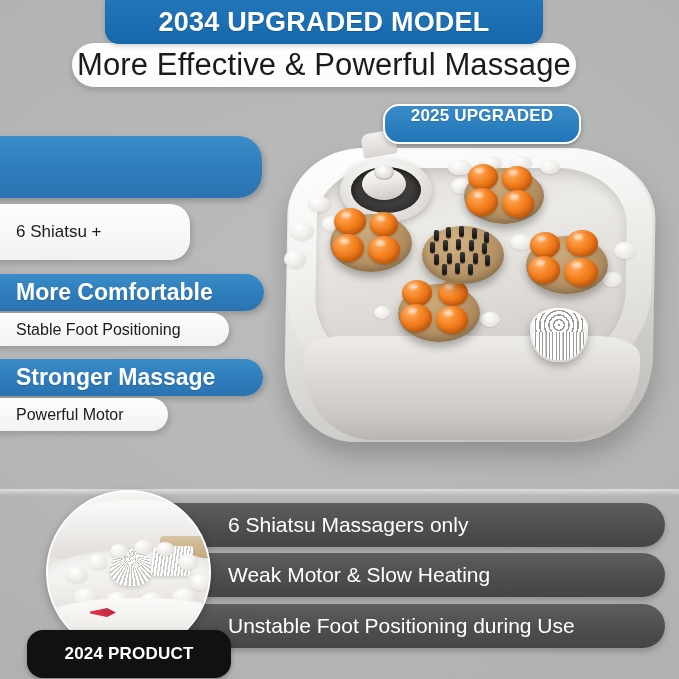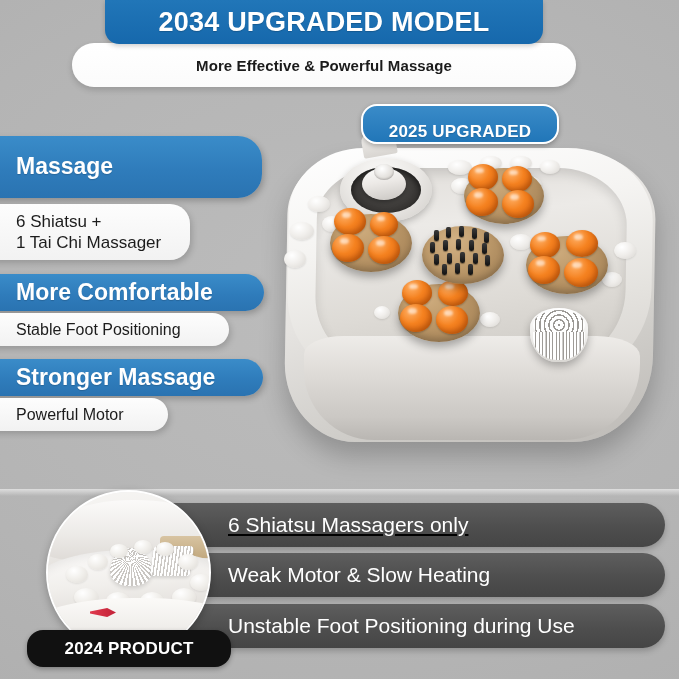--- a/index.html
+++ b/index.html
@@ -58,38 +58,38 @@
     background: linear-gradient(180deg, #ffffff 0%, #fbfbfb 100%);
     border-radius: 22px;
     display: flex;
     align-items: center;
     justify-content: center;
     box-shadow: 0 3px 6px rgba(0,0,0,0.16);
     z-index: 5;
   }
   .header-white-text {
     color: #1b1b1b;
-    font-size: 15px;
-    font-weight: 700;
+    font-size: 31px;
+    font-weight: 400;
     letter-spacing: 0.1px;
     white-space: nowrap;
   }
 
   
   .upgraded-badge {
     position: absolute;
-    left: 361px;
+    left: 383px;
     top: 104px;
     width: 198px;
     height: 40px;
     background: linear-gradient(180deg, #3a8bc8 0%, #2176b8 100%);
     border: 2.5px solid #ffffff;
     border-radius: 16px;
     display: flex;
-    align-items: flex-end;
+    align-items: flex-start;
     justify-content: center;
     box-shadow: 0 2px 5px rgba(0,0,0,0.28);
     z-index: 8;
   }
   .upgraded-badge-text {
     color: #ffffff;
     font-size: 17px;
     font-weight: bold;
     letter-spacing: 0.2px;
     white-space: nowrap;
@@ -434,21 +434,21 @@
     height: 9px;
     background: linear-gradient(90deg, #e03a4e 0%, #c22238 100%);
     clip-path: polygon(0 38%, 66% 0, 100% 50%, 66% 100%, 0 62%);
   }
 
   .badge-2024 {
     position: absolute;
     left: 27px;
     top: 630px;
     width: 204px;
-    height: 37px;
+    height: 48px;
     background: #111111;
     border-radius: 16px;
     display: flex;
     align-items: center;
     justify-content: center;
     z-index: 11;
     box-shadow: 0 2px 5px rgba(0,0,0,0.3);
   }
   .badge-2024-text {
     color: #ffffff;
@@ -469,21 +469,21 @@
     z-index: 4;
     box-shadow: 0 3px 6px rgba(0,0,0,0.22);
   }
   .con-pill .con-text {
     color: #ffffff;
     font-size: 21px;
     font-weight: 400;
     padding-left: 118px;
     white-space: nowrap;
   }
-  #con1 { top: 503px; width: 555px; text-decoration: underline; }
+  #con1 { top: 503px; width: 555px; }
   #con2 { top: 553px; width: 555px; }
   #con3 { top: 604px; width: 555px; }
 
   .divider-sheen {
     position: absolute;
     left: 0;
     width: 679px;
     height: 7px;
     background: linear-gradient(180deg, rgba(255,255,255,0.55) 0%, rgba(255,255,255,0.0) 100%);
     z-index: 2;
@@ -588,27 +588,25 @@
     </div>
   </div>
 
   <div class="upgraded-badge">
     <span class="upgraded-badge-text">2025 UPGRADED</span>
   </div>
 
   <div class="feat-blue" id="feat1-blue">
     <span class="label">
 
-      <span style="display:block">Massage</span>
     </span>
   </div>
   <div class="feat-white" id="feat1-white">
     <span class="sublabel">
       <span style="display:block">6 Shiatsu +</span>
-      <span style="display:block">1 Tai Chi Massager</span>
     </span>
   </div>
 
   <div class="feat-blue" id="feat2-blue">
     <span class="label">More Comfortable</span>
   </div>
   <div class="feat-white" id="feat2-white">
     <span class="sublabel">Stable Foot Positioning</span>
   </div>
 

